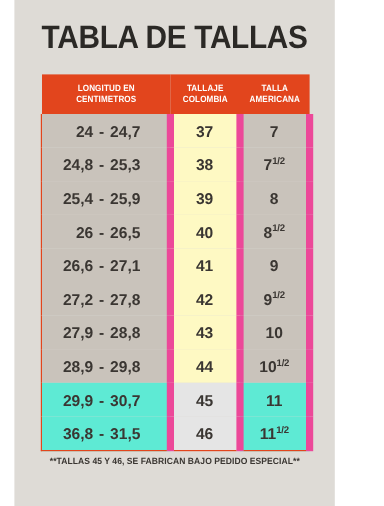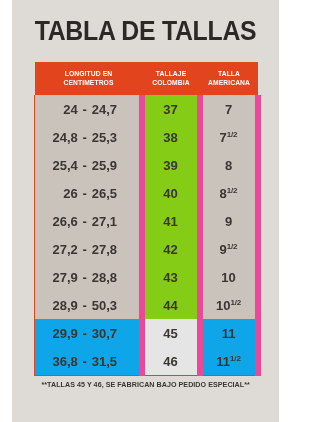--- a/index.html
+++ b/index.html
@@ -85,24 +85,24 @@
     vertical-align: middle;
     font-weight: bold;
     font-size: 13px;
     color: #3a3632;
     border-right: 6px solid #ec4899;
     border-left: 1px solid #e2451d;
   }
 
   
   td.c-side  { background: #c9c3bb; }
-  td.c-mid   { background: #84cc16; }
-
-  
-  tr.hl td.c-side { background: #0ea5e9; }
+  td.c-mid   { background: #fef9c3; }
+
+  
+  tr.hl td.c-side { background: #5eead4; }
   tr.hl td.c-mid  { background: #e5e5e5; }
 
   tbody tr:last-child td { border-bottom: 1px solid #e2451d; }
 
   .frac {
     font-size: 8px;
     vertical-align: super;
     line-height: 1;
     margin-left: 0px;
     letter-spacing: -0.2px;
@@ -182,21 +182,21 @@
           <td class="c-side"><span class="cm-lo">27,2</span><span class="cm-dash">-</span><span class="cm-hi">27,8</span></td>
           <td class="c-mid">42</td>
           <td class="c-side"><span>9</span><span class="frac">1/2</span></td>
         </tr>
         <tr>
           <td class="c-side"><span class="cm-lo">27,9</span><span class="cm-dash">-</span><span class="cm-hi">28,8</span></td>
           <td class="c-mid">43</td>
           <td class="c-side"><span>10</span></td>
         </tr>
         <tr>
-          <td class="c-side"><span class="cm-lo">28,9</span><span class="cm-dash">-</span><span class="cm-hi">50,3</span></td>
+          <td class="c-side"><span class="cm-lo">28,9</span><span class="cm-dash">-</span><span class="cm-hi">29,8</span></td>
           <td class="c-mid">44</td>
           <td class="c-side"><span>10</span><span class="frac">1/2</span></td>
         </tr>
         <tr class="hl">
           <td class="c-side"><span class="cm-lo">29,9</span><span class="cm-dash">-</span><span class="cm-hi">30,7</span></td>
           <td class="c-mid">45</td>
           <td class="c-side"><span>11</span></td>
         </tr>
         <tr class="hl">
           <td class="c-side"><span class="cm-lo">36,8</span><span class="cm-dash">-</span><span class="cm-hi">31,5</span></td>

